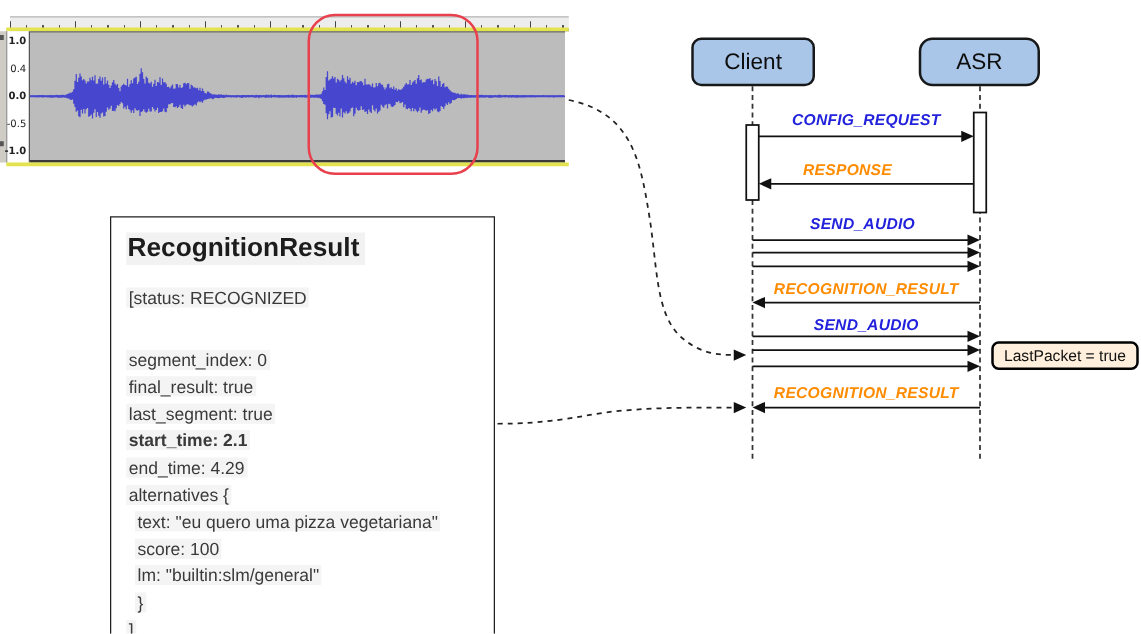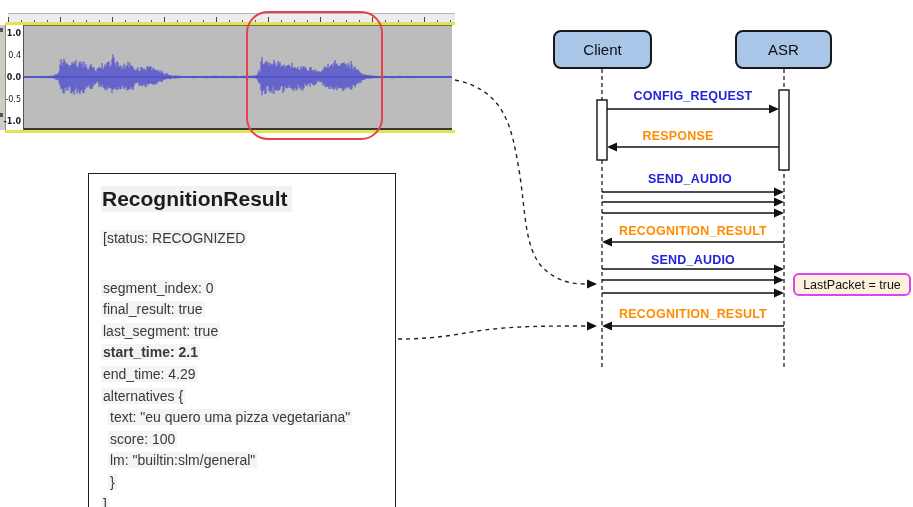--- a/index.html
+++ b/index.html
@@ -31,26 +31,26 @@
   .result-box{position:absolute;left:88px;top:173px;width:308px;height:350px;background:#fff;
          border:1.6px solid #1f1f1f;box-sizing:border-box;z-index:4;}
   .result-box .rr-title{margin:12px 0 16px 12px;font-size:21px;font-weight:bold;color:#1c1c1c;
          display:inline-block;background:#f2f2f2;padding:1px 4px 1px 1px;}
   .rr-line{font-size:14px;color:#3a3a3a;line-height:21.6px;white-space:pre;}
   .rr-line em{font-style:normal;background:#f4f4f4;padding:0 2px;}
 
   
   .actor{position:absolute;top:30px;height:39px;background:#a9c6e8;border:2px solid #17181a;
          border-radius:8px;box-sizing:border-box;display:flex;align-items:center;justify-content:center;
-         font-size:15px;color:#0d0d0d;z-index:3;}
-  .actor.client{left:553px;width:99px;} .actor.asr{left:735px;width:97px;}
+         font-size:18px;color:#0d0d0d;z-index:3;}
+  .actor.client{left:553px;width:99px;} .actor.asr{left:735px;width:97px;border-radius:11px;}
   .msg-label{position:absolute;transform:translateX(-50%);font-size:12.5px;font-weight:bold;
-         letter-spacing:.2px;z-index:3;white-space:nowrap;background:#fff;padding:0 3px;}
+         letter-spacing:.2px;z-index:3;white-space:nowrap;background:#fff;padding:0 3px;font-style:italic;}
   .note-box{position:absolute;left:793px;top:273px;width:118px;height:23px;background:#ffefdc;
-         border:2px solid #d946ef;border-radius:6px;box-sizing:border-box;display:flex;align-items:center;
+         border:2px solid #000000;border-radius:6px;box-sizing:border-box;display:flex;align-items:center;
          justify-content:center;font-size:12.5px;color:#111;z-index:3;}
   #overlay{position:absolute;left:0;top:0;width:913px;height:507px;z-index:2;pointer-events:none;}
 </style>
 </head>
 <body>
 
 <div id="stage">
 
   <div class="ruler"></div>
   <div class="ybar top"></div>

